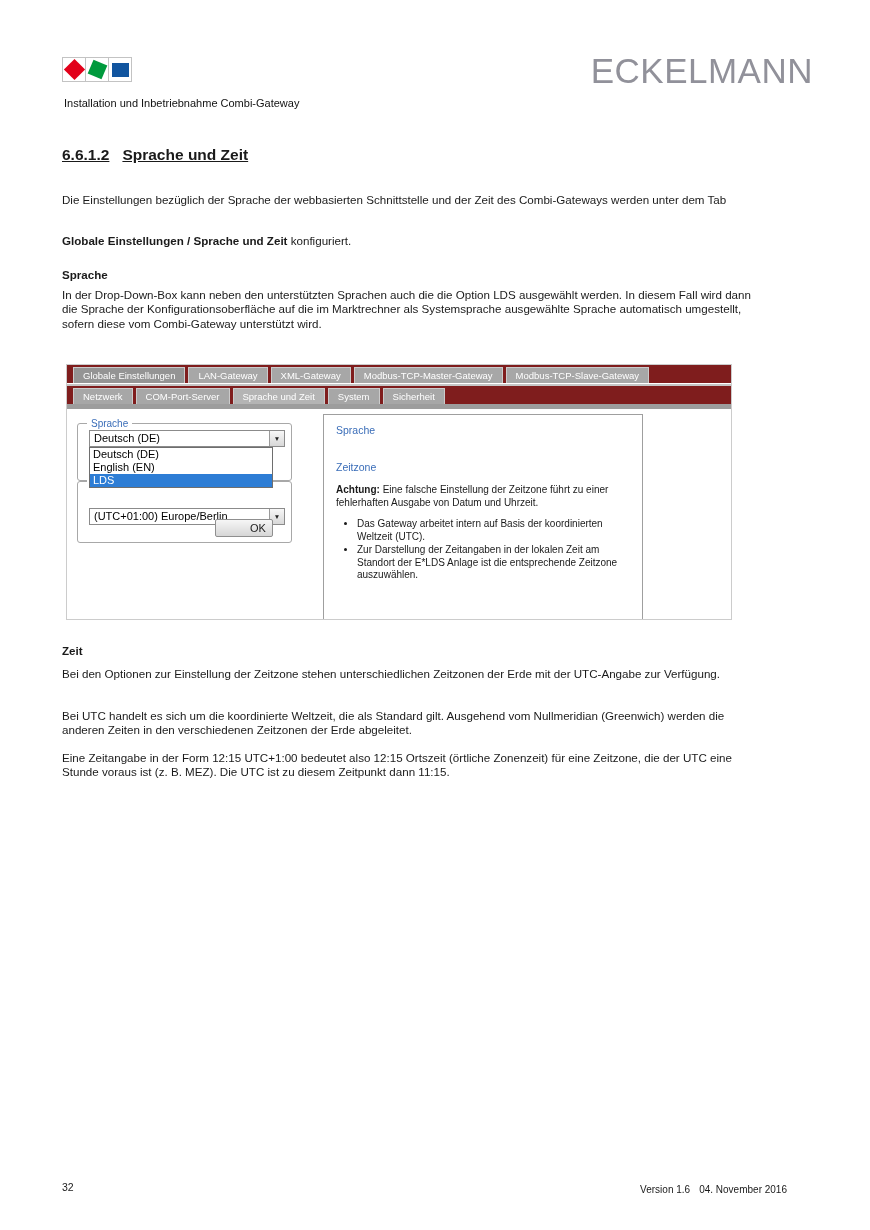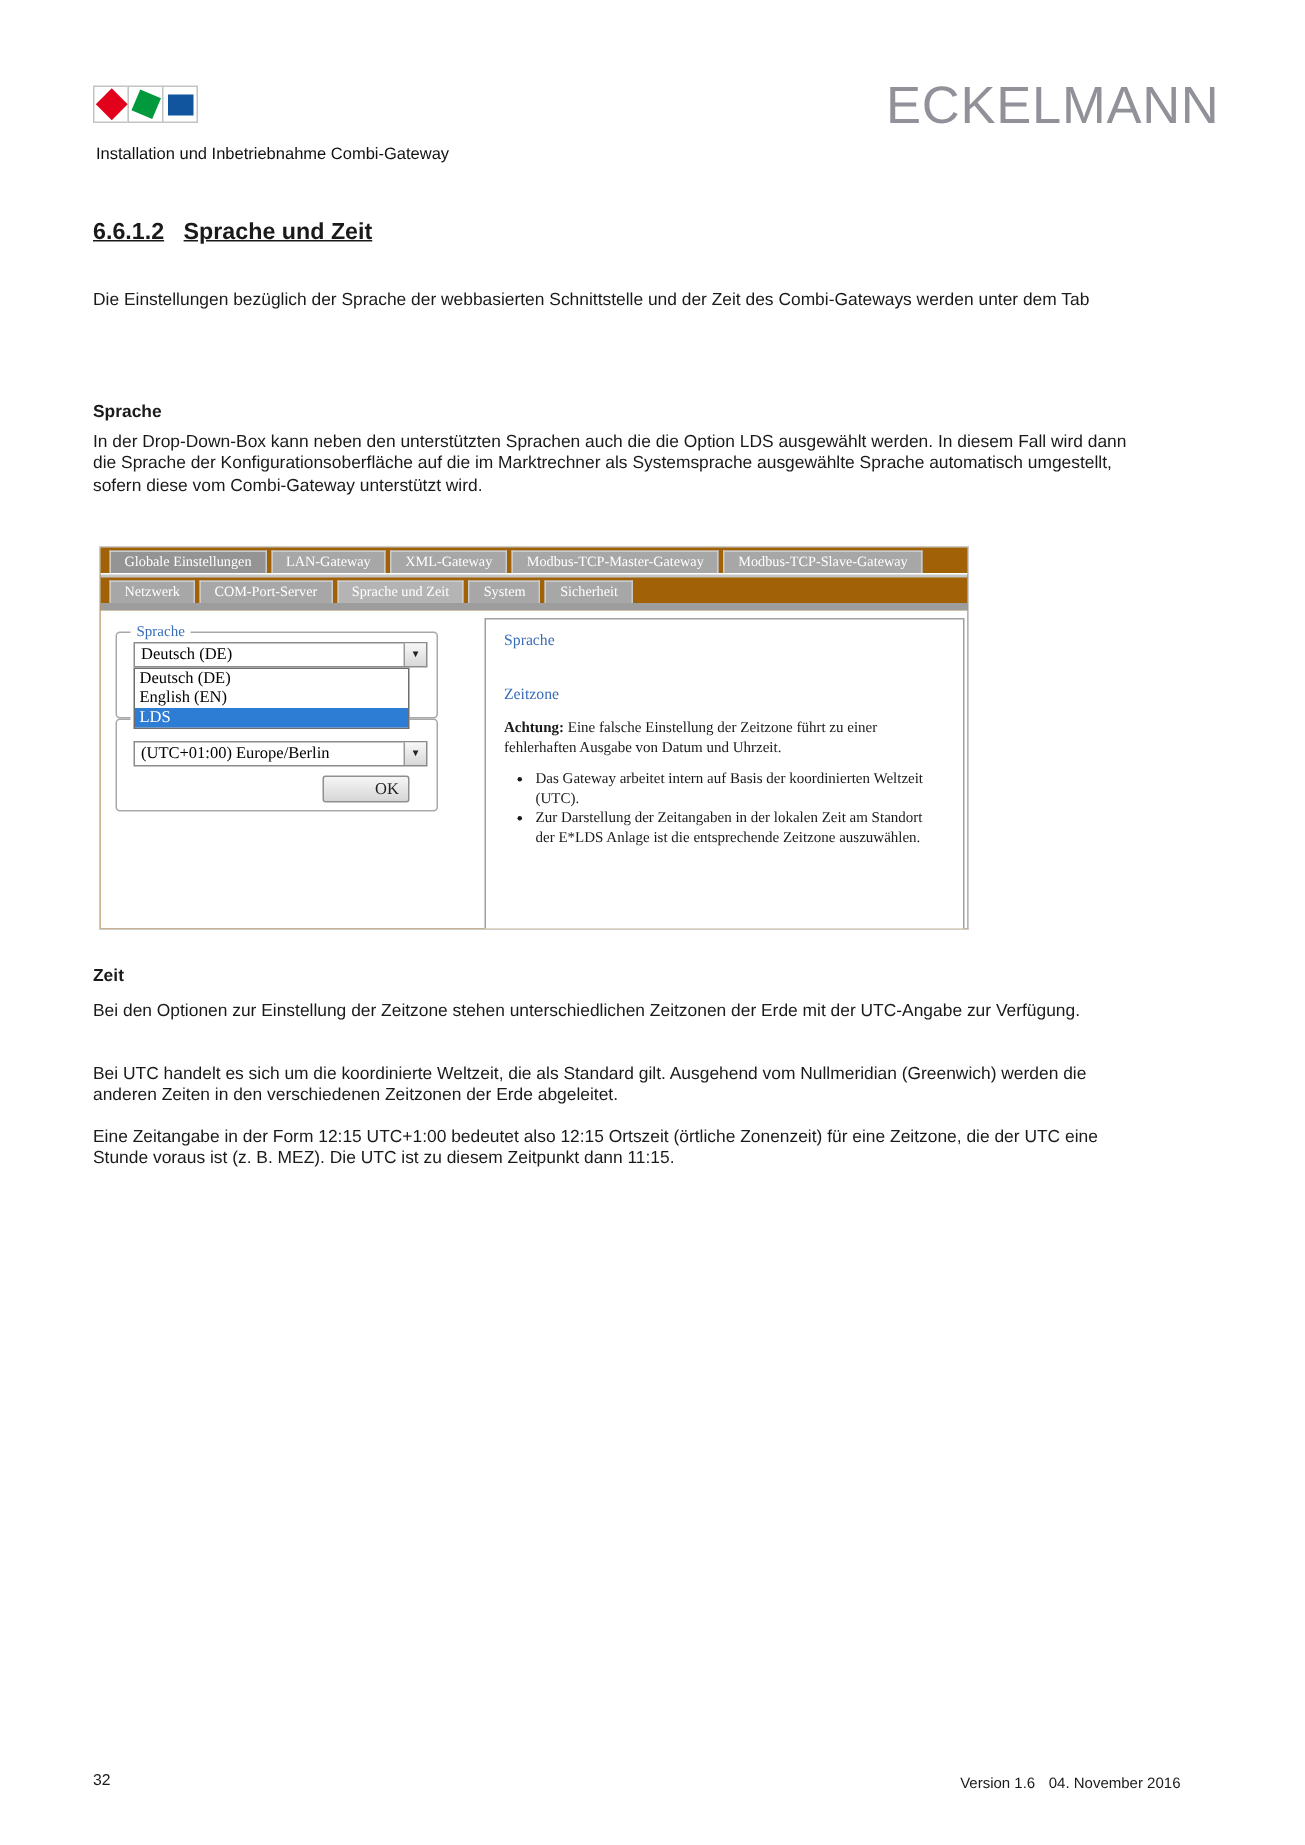--- a/index.html
+++ b/index.html
@@ -24,23 +24,23 @@
            color:#91919a; font-weight:400; }
 
   
   .h1 { position:absolute; left:62px; top:146px; font-size:15.5px; font-weight:bold;text-decoration:underline; }
   .h1 .num { margin-right:13px; }
   .para { position:absolute; left:62px; width:697px; font-size:11.6px; line-height:14.3px; }
   .b { font-weight:bold; }
   .subhead { position:absolute; left:62px; font-size:11.6px; font-weight:bold; }
 
   
-  .shot { position:absolute; left:66px; top:364px; width:580px; height:256px;
-          border:1px solid #cccccc; background:#a16207; overflow:hidden;
-          font-family:Liberation Serif, serif; }
+  .shot { position:absolute; left:66px; top:364px; width:666px; height:256px;
+          border:1px solid #cccccc; background:#7f1d1d; overflow:hidden;
+          font-family:Liberation Sans, sans-serif; }
   .tabrow { display:flex; gap:3px; padding:2px 0 0 6px; align-items:flex-end; }
   .tab { background:#a7a7a7; border:1px solid #cbcbcb; border-bottom:none; color:#fff;
          font-size:9.5px; padding:2px 9px 2px; white-space:nowrap; }
   .tabrow1 .tab.sel { background:#949494; }
   .tabrow2 .tab.sel { background:#b4b4b4; }
   .band1 { height:3px; background:#c6c6c6; border-top:1px solid #fff; }
   .band2 { height:5px; background:#9d9d9d; }
   .shot-content { position:relative; height:212px; background:#fff; }
 
   .group { position:absolute; border:1px solid #a8a8a8; border-radius:3px; background:#fff; }
@@ -50,21 +50,21 @@
   .g-zeitzone { left:10px; top:72px; width:215px; height:62px; }
 
   .combo { position:absolute; height:17px; background:#fff; border:1px solid #8b8b8b; }
   .combo .txt { font-size:11px; line-height:15px; padding-left:4px; color:#000;
                 white-space:nowrap; overflow:hidden; }
   .combo .btn { position:absolute; right:0; top:0; bottom:0; width:15px;
                 background:linear-gradient(#f7f7f7,#d8d8d8); border-left:1px solid #9a9a9a;
                 display:flex; align-items:center; justify-content:center;
                 font-size:6.5px; color:#222; }
   .combo1 { left:22px; top:21px; width:196px; z-index:3; }
-  .combo2 { left:22px; top:87px; width:196px; }
+  .combo2 { left:22px; top:99px; width:196px; }
 
   .dd-list { position:absolute; left:22px; top:38px; width:184px; z-index:5;
              background:#fff; border:1px solid #6e6e6e; }
   .dd-item { font-size:11px; height:13px; line-height:13px; padding:0 3px; color:#000; }
   .dd-item.sel { background:#2d7dd5; color:#fff; }
 
   .ok-btn { position:absolute; left:148px; top:110px; width:58px; height:18px;
             border:1px solid #8f8f8f; border-radius:2px;
             background:linear-gradient(#f6f6f6,#d6d6d6);
             font-size:11px; text-align:center; line-height:16px; color:#222;padding-left:28px; }
@@ -99,20 +99,21 @@
       </div>
   </div>
   <div class="doc-title">Installation und Inbetriebnahme Combi-Gateway</div>
   <div class="brand">ECKELMANN</div>
 
   <div class="h1">
     <span class="num">6.6.1.2</span><span>Sprache und Zeit</span>
   </div>
 
   <p class="para" style="top:193px;">Die Einstellungen bezüglich der Sprache der webbasierten Schnittstelle und der Zeit des Combi-Gateways werden unter dem Tab</p>
+  <p class="para" style="top:234px;"><span class="b">Globale Einstellungen / Sprache und Zeit</span><span> konfiguriert.</span></p>
 
   <div class="subhead" style="top:268px;">Sprache</div>
   <p class="para" style="top:288px;">In der Drop-Down-Box kann neben den unterstützten Sprachen auch die die Option LDS ausgewählt werden. In diesem Fall wird dann die Sprache der Konfigurationsoberfläche auf die im Marktrechner als Systemsprache ausgewählte Sprache automatisch umgestellt, sofern diese vom Combi-Gateway unterstützt wird.</p>
 
   <div class="shot">
     <div class="tabrow tabrow1">
       <div class="tab sel">Globale Einstellungen</div>
       <div class="tab">LAN-Gateway</div>
       <div class="tab">XML-Gateway</div>
       <div class="tab">Modbus-TCP-Master-Gateway</div>

